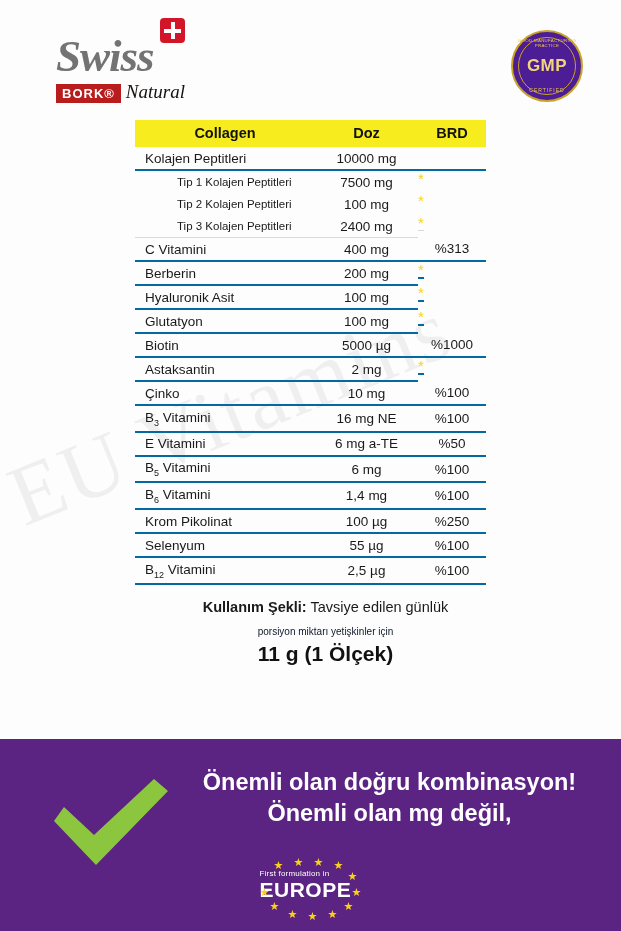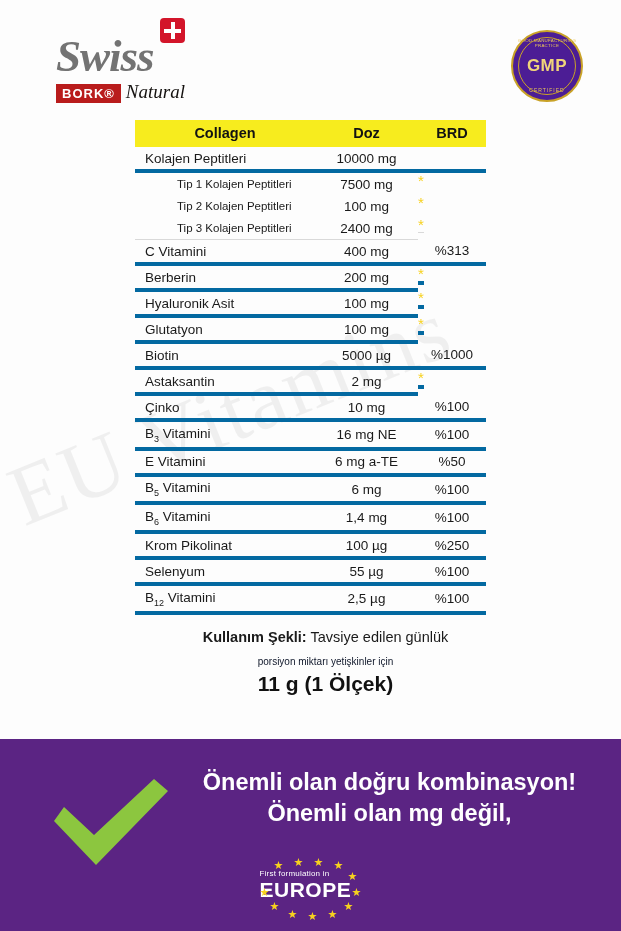--- a/index.html
+++ b/index.html
@@ -100,21 +100,21 @@
     text-align: center;
   }
   thead th.col-name { text-align: center; width: 180px; margin-top: 46px; }
   thead th.col-dose { width: 103px; }
   thead th.col-brd  { width: 68px; }
 
   tbody td {
     font-size: 13.5px;
     color: #1a1a1a;
     padding: 3.5px 0 3.5px 0;
-    border-bottom: 4px solid #0369a1;
+    border-bottom: 2px solid #0369a1;
     background: transparent;
   }
   tbody tr:first-child td { border-top: none; }
   td.name { padding-left: 10px; }
   td.name.indent { padding-left: 42px; font-size: 11.5px; }
   td.dose { text-align: center; }
   td.brd  { text-align: center; }
   td.brd.star { font-size: 15px; line-height: 8px; vertical-align: middle; }
   tbody tr.sub td { border-bottom: none; }
   tbody tr.sub-last td { border-bottom: 1px solid #d9d9d9; }

